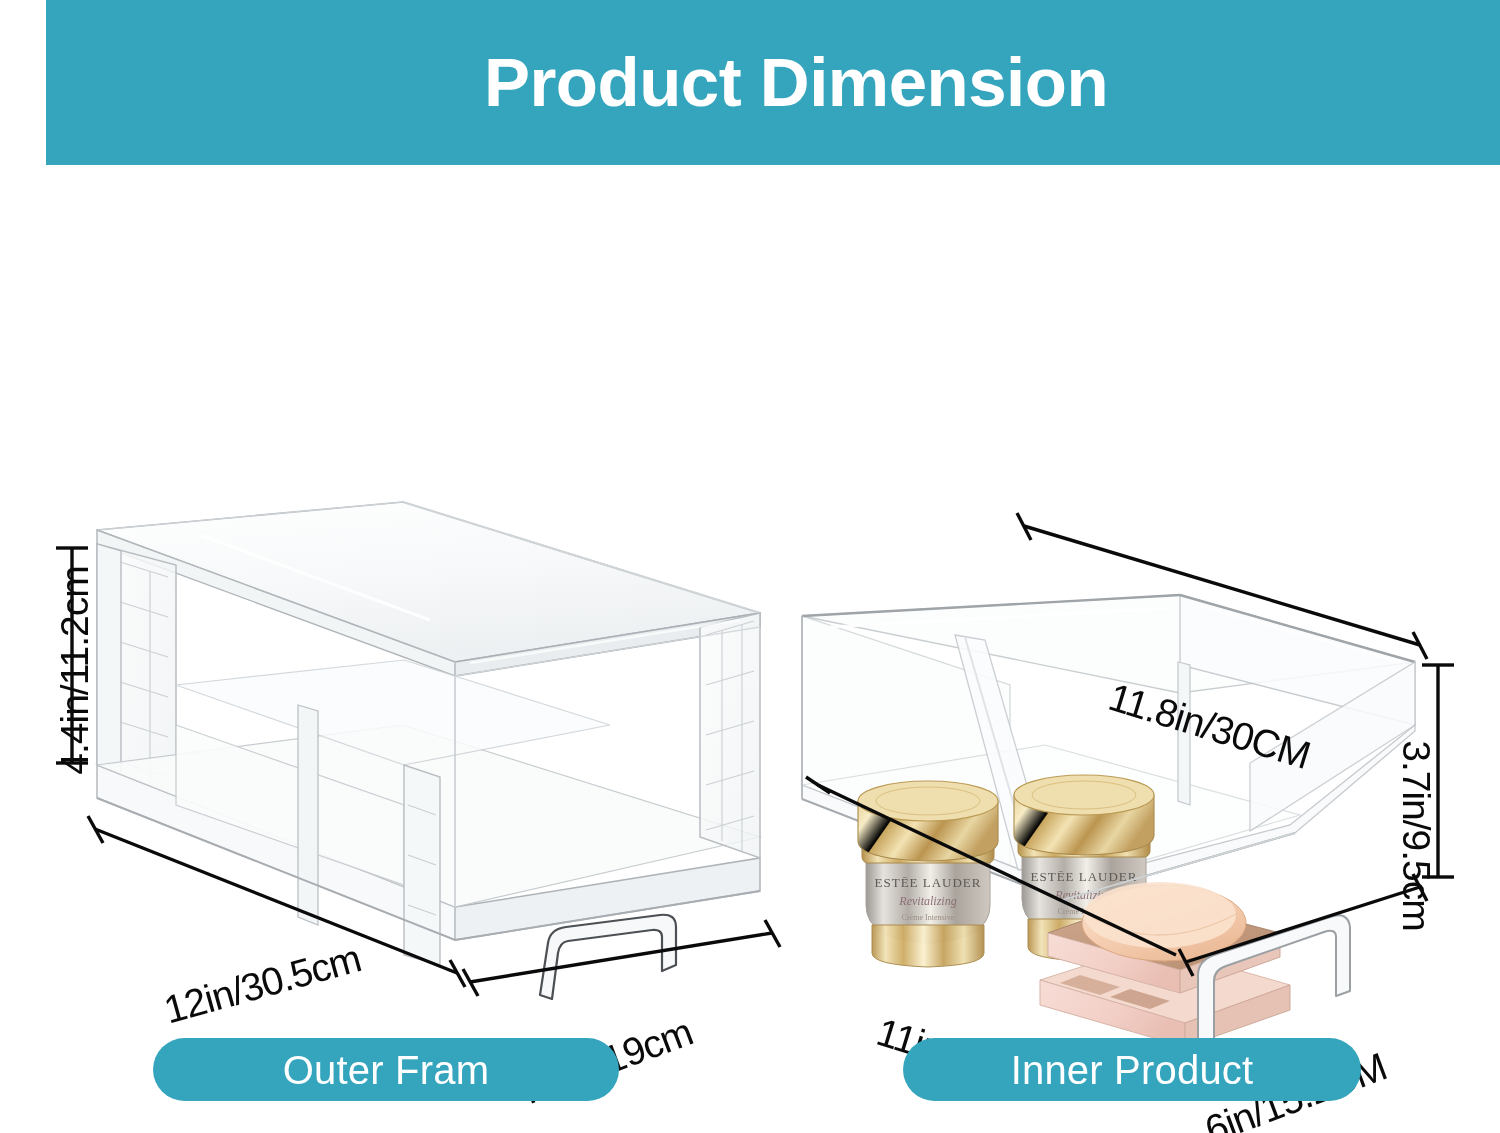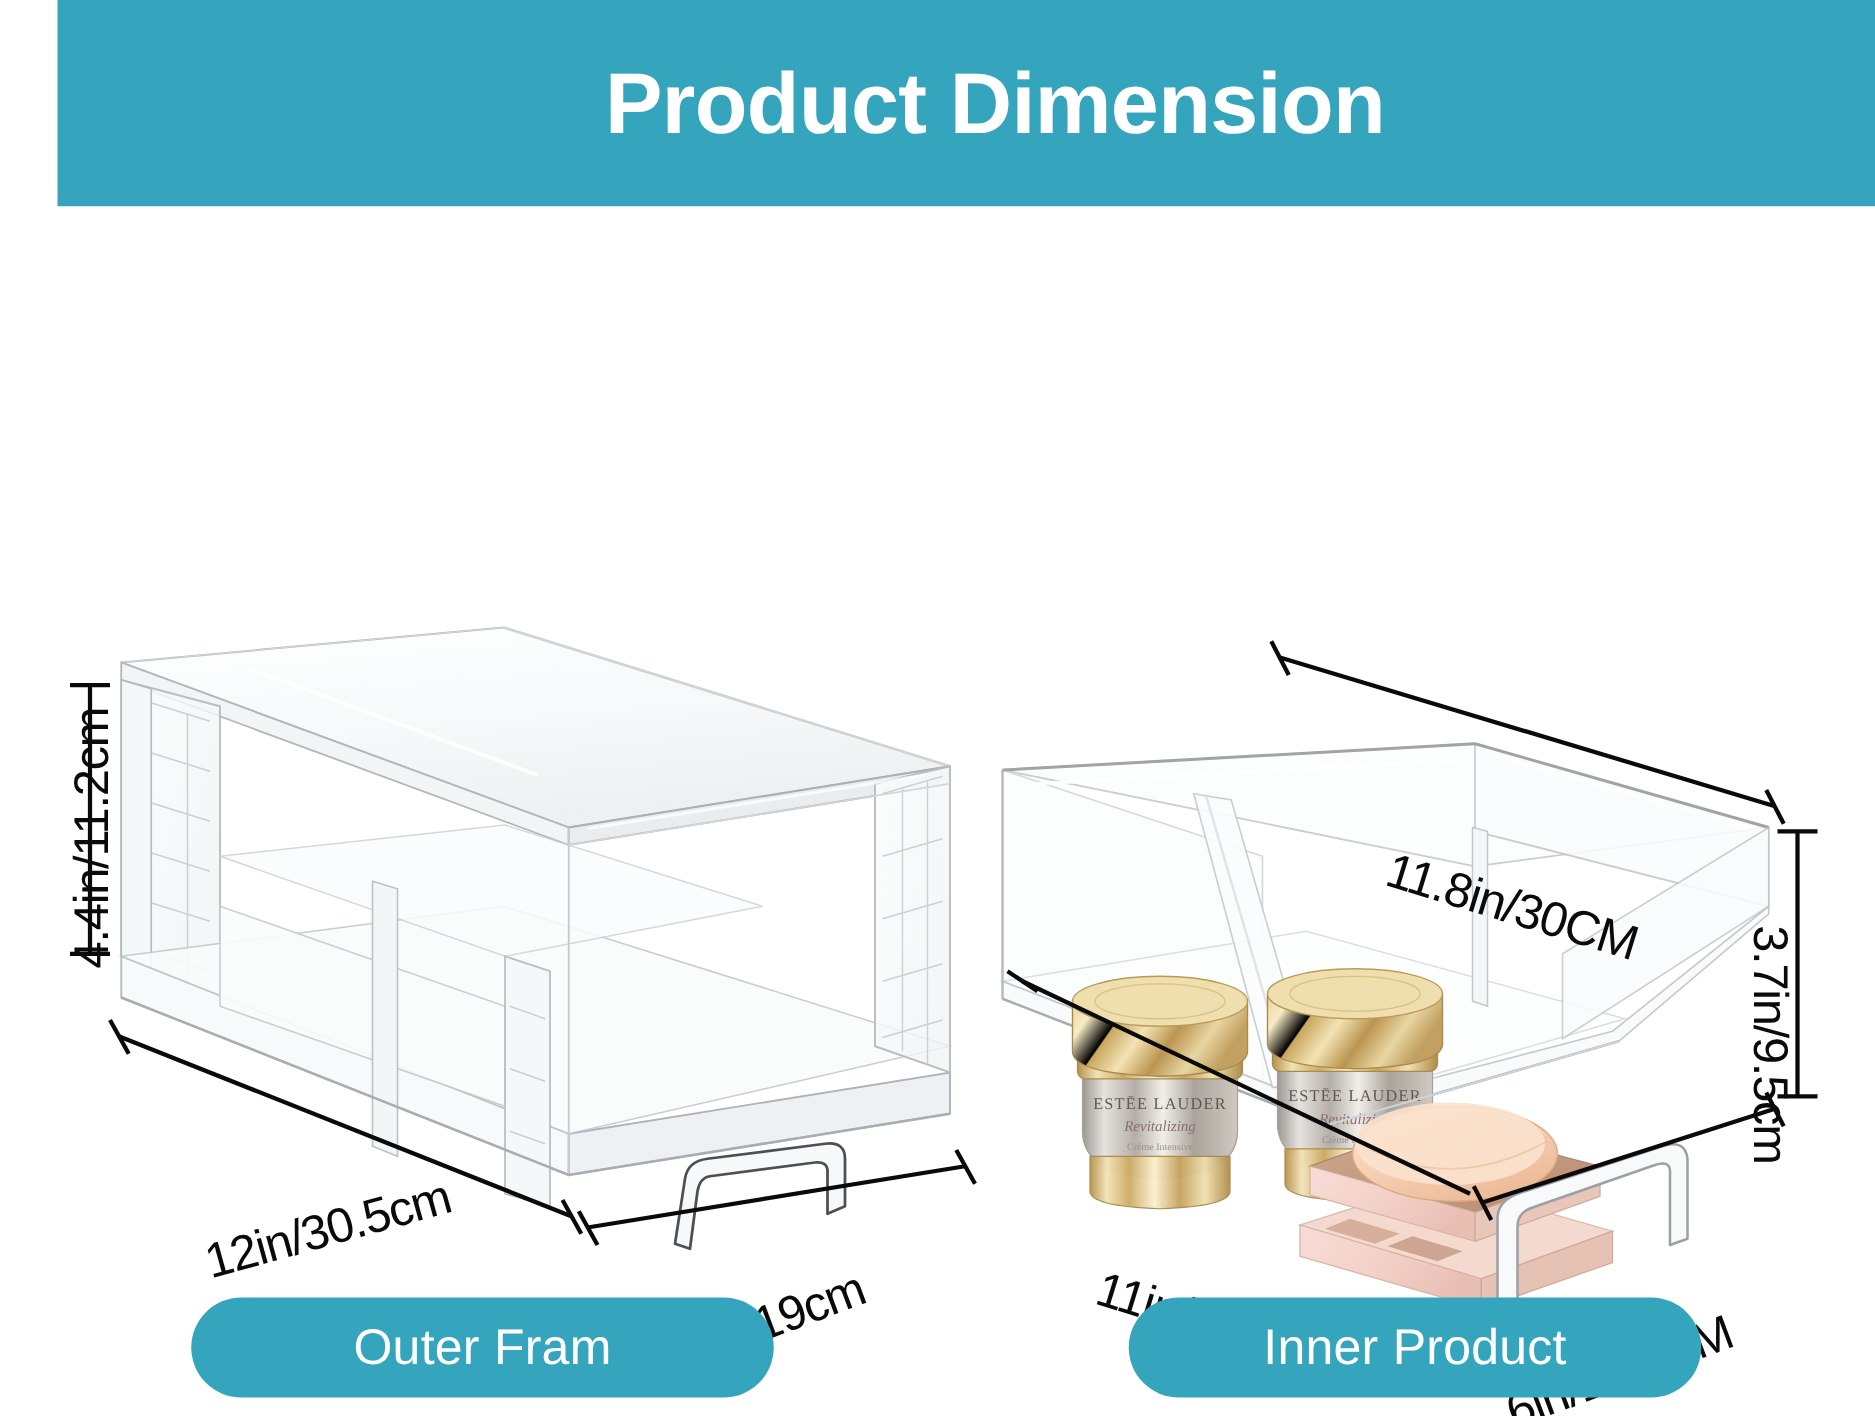--- a/index.html
+++ b/index.html
@@ -107,21 +107,21 @@
   #label-inner-depth {
     left: 1200px;
     top: 948px;
     transform: rotate(-20.5deg);
     transform-origin: left top;
   }
 
   
   .pill {
     position: absolute;
-    height: 80px;
+    height: 63px;
     border-radius: 40px;
     background: #35a5be;
     display: flex;
     align-items: center;
     justify-content: center;
     color: #ffffff;
     font-size: 40px;
     font-weight: 400;
     letter-spacing: 0.2px;
     line-height: 1;

